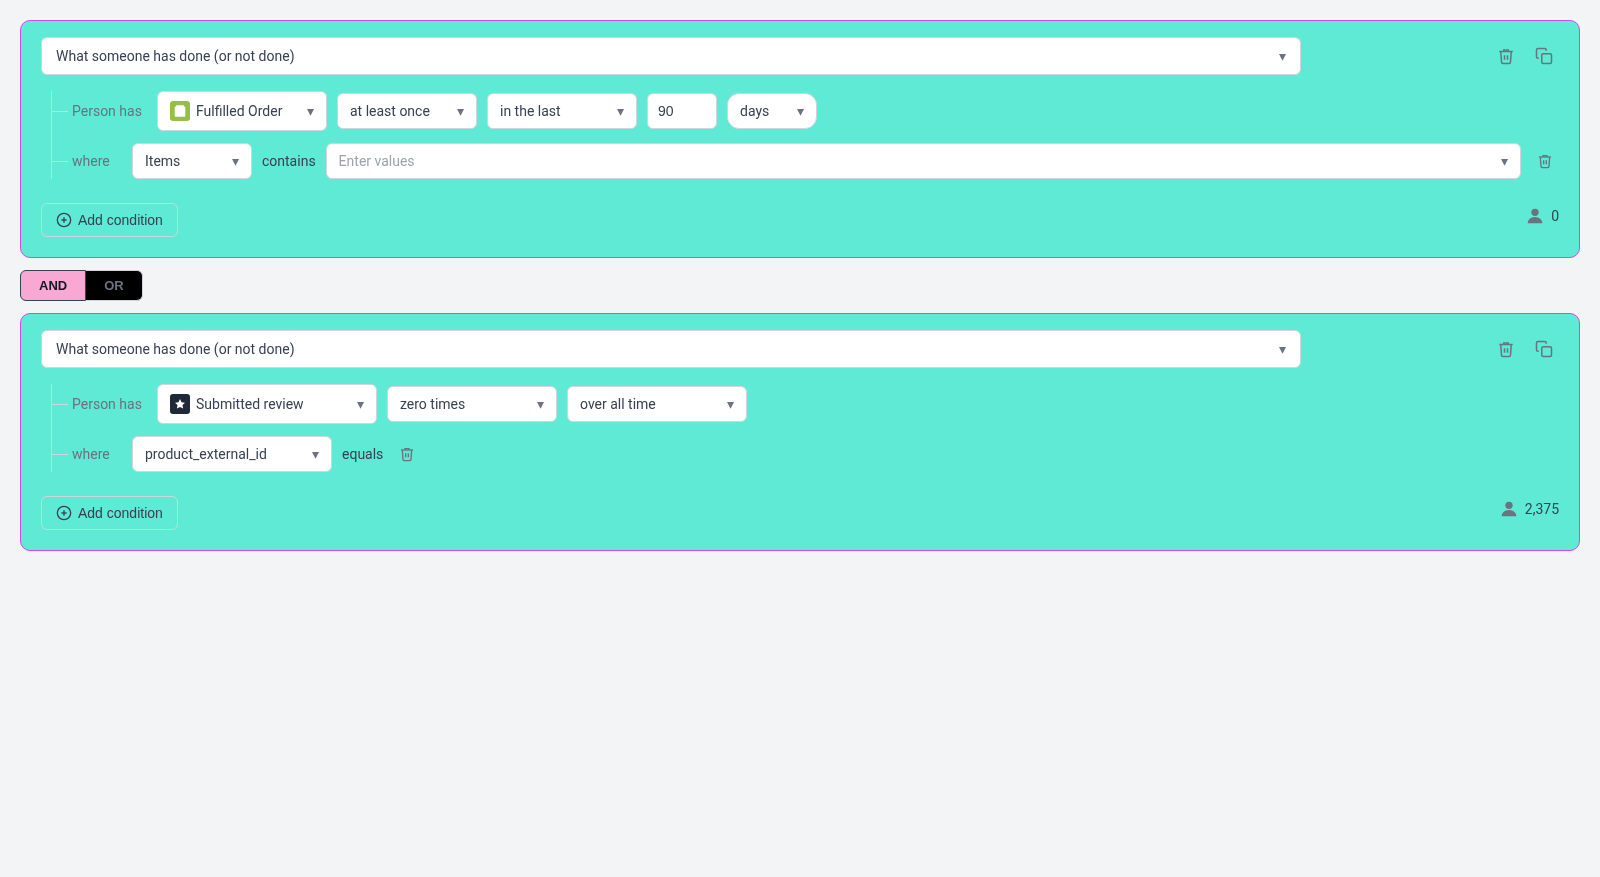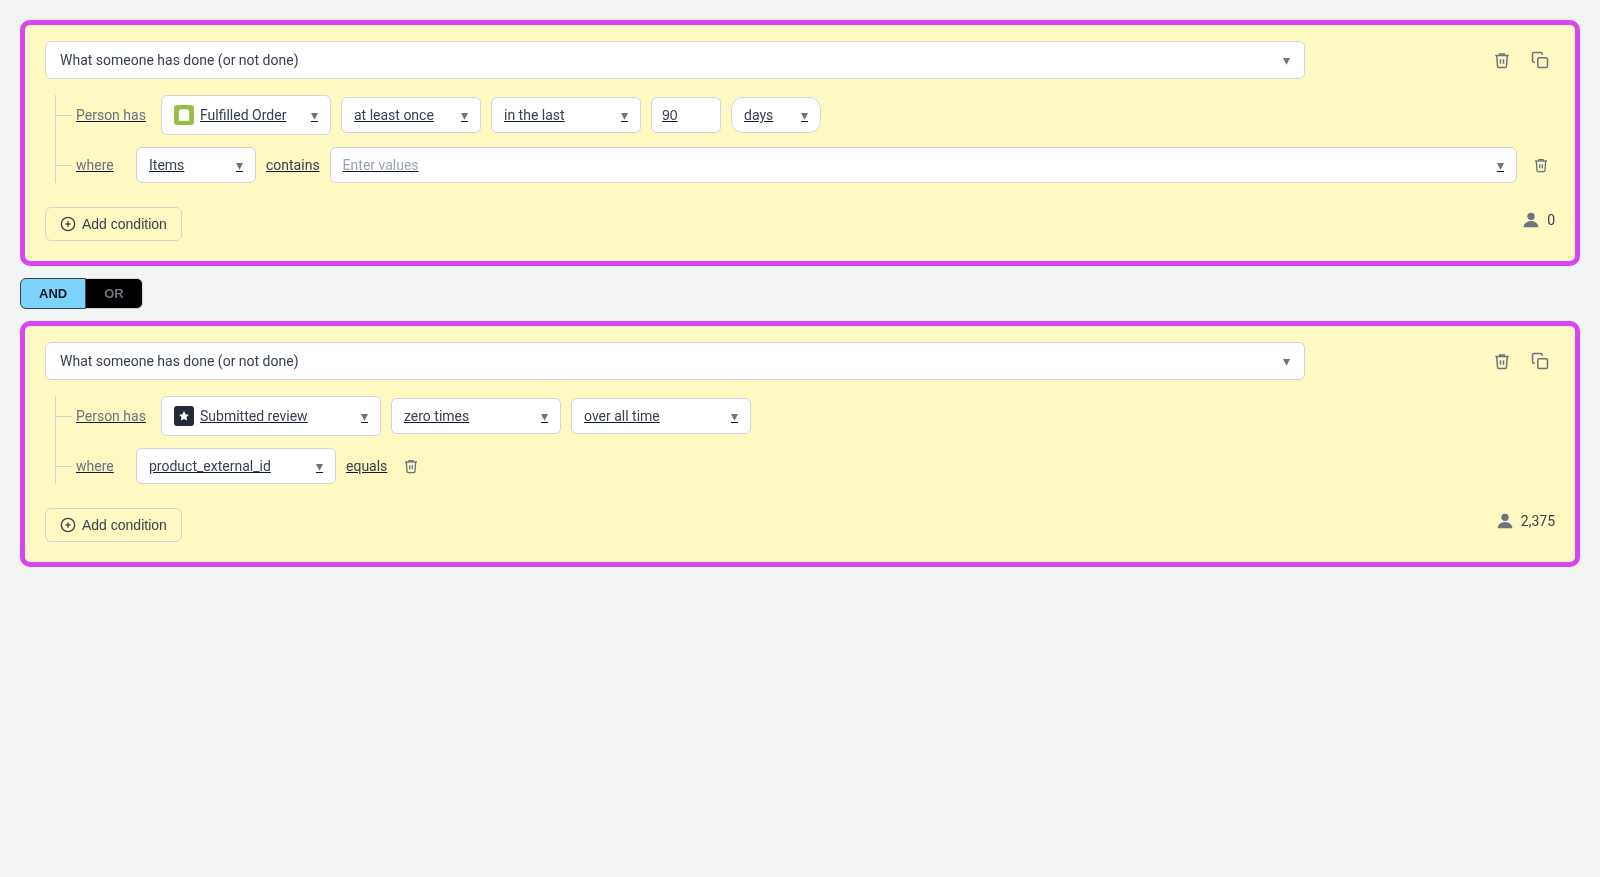--- a/index.html
+++ b/index.html
@@ -6,22 +6,22 @@
     body {
       background: #f3f4f6;
       font-family: -apple-system, BlinkMacSystemFont, 'Segoe UI', Roboto, sans-serif;
       font-size: 14px;
       color: #111827;
       padding: 20px;
       min-height: 877px;
     }
 
     .condition-block {
-      background: #fef9c3;
-      border: 5px solid #d946ef;
+      background: #5eead4;
+      border: 1px solid #d946ef;
       border-radius: 10px;
       padding: 16px 20px 20px 20px;
       margin-bottom: 12px;
       position: relative;
     }
 
     .block-header {
       display: flex;
       align-items: center;
       justify-content: space-between;
@@ -181,21 +181,21 @@
     .and-or-row {
       display: flex;
       gap: 0;
       margin-bottom: 12px;
     }
 
     .and-btn {
       border: 1.5px solid #374151;
       border-radius: 6px 0 0 6px;
       padding: 7px 18px;
-      background: #7dd3fc;
+      background: #f9a8d4;
       font-size: 13px;
       font-weight: 600;
       cursor: pointer;
       color: #111827;
     }
 
     .or-btn {
       border: 1.5px solid #d1d5db;
       border-left: none;
       border-radius: 0 6px 6px 0;
@@ -228,21 +228,20 @@
       border-left: 1px solid #d1d5db;
       padding-left: 20px;
     }
 
     .row-with-connector {
       display: flex;
       align-items: center;
       gap: 10px;
       margin-bottom: 12px;
       position: relative;
-      text-decoration: underline;
     }
 
     .row-with-connector::before {
       content: '';
       position: absolute;
       left: -20px;
       top: 50%;
       width: 16px;
       height: 1px;
       background: #d1d5db;

